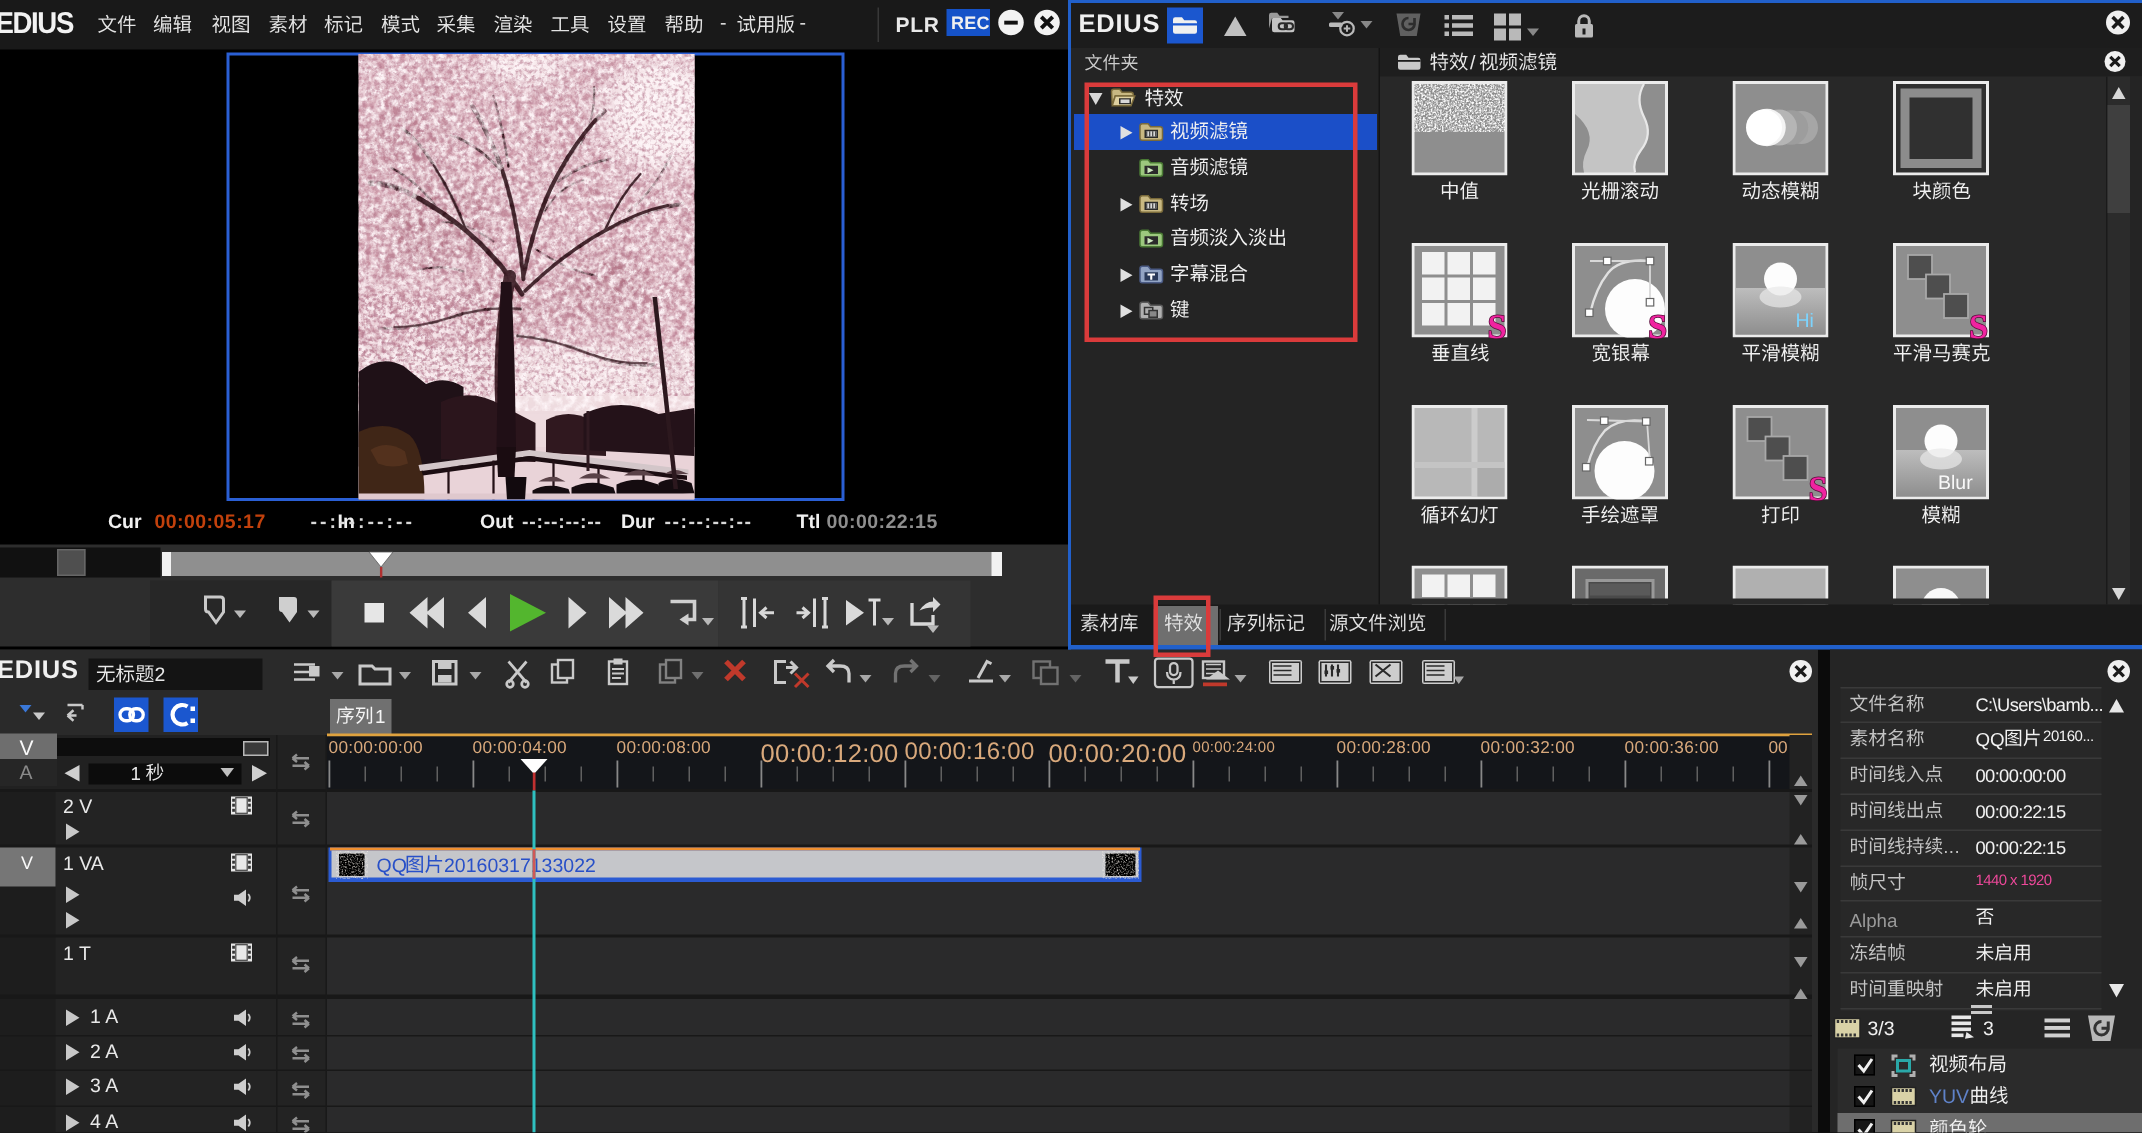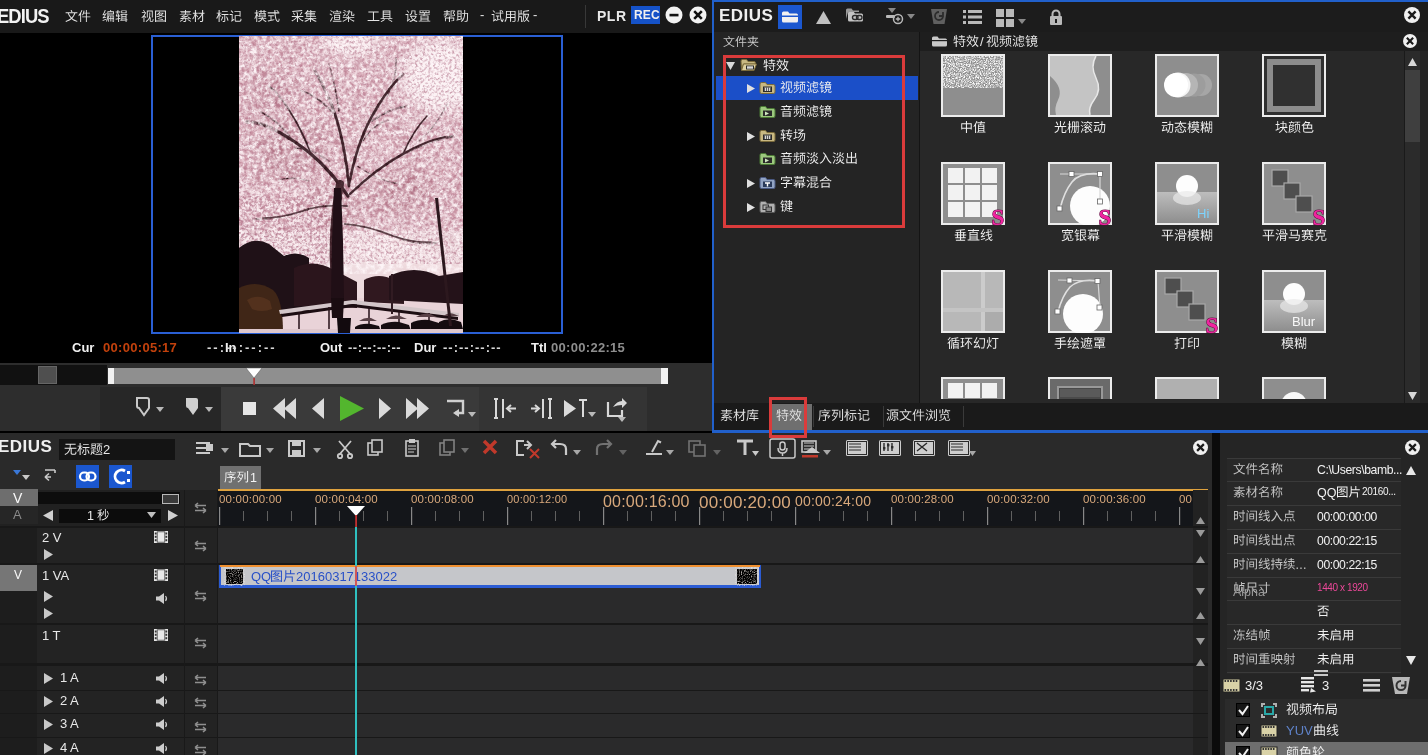--- a/index.html
+++ b/index.html
@@ -468,24 +468,24 @@
       <use href="#u5e8f" transform="translate(0.0,10.5) scale(0.1000)"></use>
       <use href="#u5217" transform="translate(12.5,10.5) scale(0.1000)"></use>
     </svg>
 <div class="a" style="left:250px;top:471px;font-size:12.5px;color:#f5f5f5;line-height:1.15;">1</div>
 <div class="a" style="left:0px;top:490px;width:218px;height:37px;background:#212121;"></div>
 <div class="a" style="left:218px;top:489px;width:990px;height:2px;background:#dfa23e;"></div>
 <div class="a" style="left:218px;top:491px;width:990px;height:36px;background:#14161a;"></div>
 <div class="a" style="left:219px;top:493px;font-size:11.5px;color:#d9a97c;line-height:1.15;letter-spacing:0.2px">00:00:00:00</div>
 <div class="a" style="left:315px;top:493px;font-size:11.5px;color:#d9a97c;line-height:1.15;letter-spacing:0.2px">00:00:04:00</div>
 <div class="a" style="left:411px;top:493px;font-size:11.5px;color:#d9a97c;line-height:1.15;letter-spacing:0.2px">00:00:08:00</div>
-<div class="a" style="left:507px;top:493px;font-size:11px;color:#d9a97c;line-height:1.15;letter-spacing:0.2px">00:00:12:00</div>
+<div class="a" style="left:507px;top:493px;font-size:17px;color:#d9a97c;line-height:1.15;letter-spacing:0.2px">00:00:12:00</div>
 <div class="a" style="left:603px;top:493px;font-size:16px;color:#d9a97c;line-height:1.15;letter-spacing:0.2px">00:00:16:00</div>
 <div class="a" style="left:699px;top:493px;font-size:17px;color:#d9a97c;line-height:1.15;letter-spacing:0.2px">00:00:20:00</div>
-<div class="a" style="left:795px;top:493px;font-size:14px;color:#d9a97c;line-height:1.15;letter-spacing:0.2px">00:00:24:00</div>
+<div class="a" style="left:795px;top:493px;font-size:10px;color:#d9a97c;line-height:1.15;letter-spacing:0.2px">00:00:24:00</div>
 <div class="a" style="left:891px;top:493px;font-size:11.5px;color:#d9a97c;line-height:1.15;letter-spacing:0.2px">00:00:28:00</div>
 <div class="a" style="left:987px;top:493px;font-size:11.5px;color:#d9a97c;line-height:1.15;letter-spacing:0.2px">00:00:32:00</div>
 <div class="a" style="left:1083px;top:493px;font-size:11.5px;color:#d9a97c;line-height:1.15;letter-spacing:0.2px">00:00:36:00</div>
 <div class="a" style="left:1179px;top:493px;font-size:11.5px;color:#d9a97c;line-height:1.15;">00</div>
 <svg class="a" style="left:0px;top:490px" width="1212" height="37">
       <rect x="219.0" y="17" width="1.2" height="18" fill="#888"></rect>
       <rect x="243.0" y="21" width="1" height="10" fill="#606060"></rect>
       <rect x="267.0" y="21" width="1" height="10" fill="#606060"></rect>
       <rect x="291.0" y="21" width="1" height="10" fill="#606060"></rect>
       <rect x="315.0" y="17" width="1.2" height="18" fill="#888"></rect>
@@ -1263,21 +1263,21 @@
     </svg>
 <div class="a" style="left:1317px;top:558px;font-size:12.2px;color:#f2f2f2;line-height:1.15;letter-spacing:-0.4px">00:00:22:15</div>
 <div class="a" style="left:1227px;top:600px;width:174px;height:1px;background:#3a3a3a;"></div>
 <svg class="a" style="left:1233px;top:582px;" width="40" height="16" fill="#c4c4c4">
       <use href="#u5e27" transform="translate(0.0,10.5) scale(0.1000)"></use>
       <use href="#u5c3a" transform="translate(12.5,10.5) scale(0.1000)"></use>
       <use href="#u5bf8" transform="translate(25.0,10.5) scale(0.1000)"></use>
     </svg>
 <div class="a" style="left:1317px;top:582px;font-size:10px;color:#ec4899;line-height:1.15;letter-spacing:-0.4px">1440 x 1920</div>
 <div class="a" style="left:1227px;top:624px;width:174px;height:1px;background:#3a3a3a;"></div>
-<div class="a" style="left:1233px;top:585px;font-size:12.5px;color:#9a9a9a;line-height:1.15;">Alpha</div>
+<div class="a" style="left:1233px;top:607px;font-size:12.5px;color:#9a9a9a;line-height:1.15;">Alpha</div>
 <svg class="a" style="left:1317px;top:605px;" width="15" height="16" fill="#f2f2f2">
       <use href="#u5426" transform="translate(0.0,10.5) scale(0.1000)"></use>
     </svg>
 <div class="a" style="left:1227px;top:648px;width:174px;height:1px;background:#3a3a3a;"></div>
 <svg class="a" style="left:1233px;top:629px;" width="40" height="16" fill="#c4c4c4">
       <use href="#u51bb" transform="translate(0.0,10.5) scale(0.1000)"></use>
       <use href="#u7ed3" transform="translate(12.5,10.5) scale(0.1000)"></use>
       <use href="#u5e27" transform="translate(25.0,10.5) scale(0.1000)"></use>
     </svg>
 <svg class="a" style="left:1317px;top:629px;" width="40" height="16" fill="#f2f2f2">

